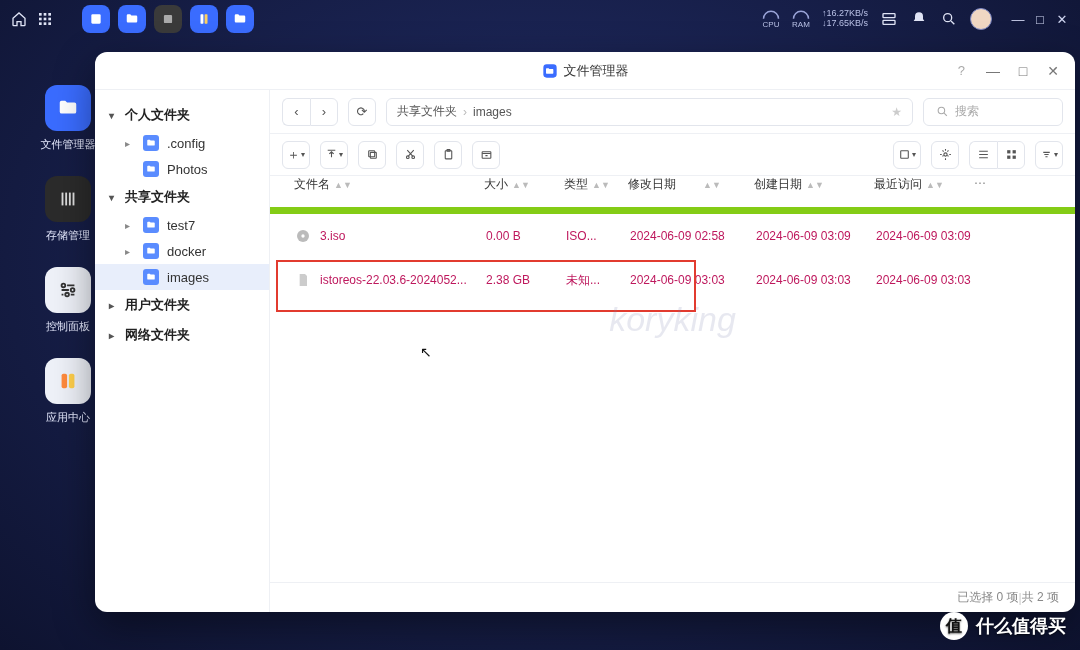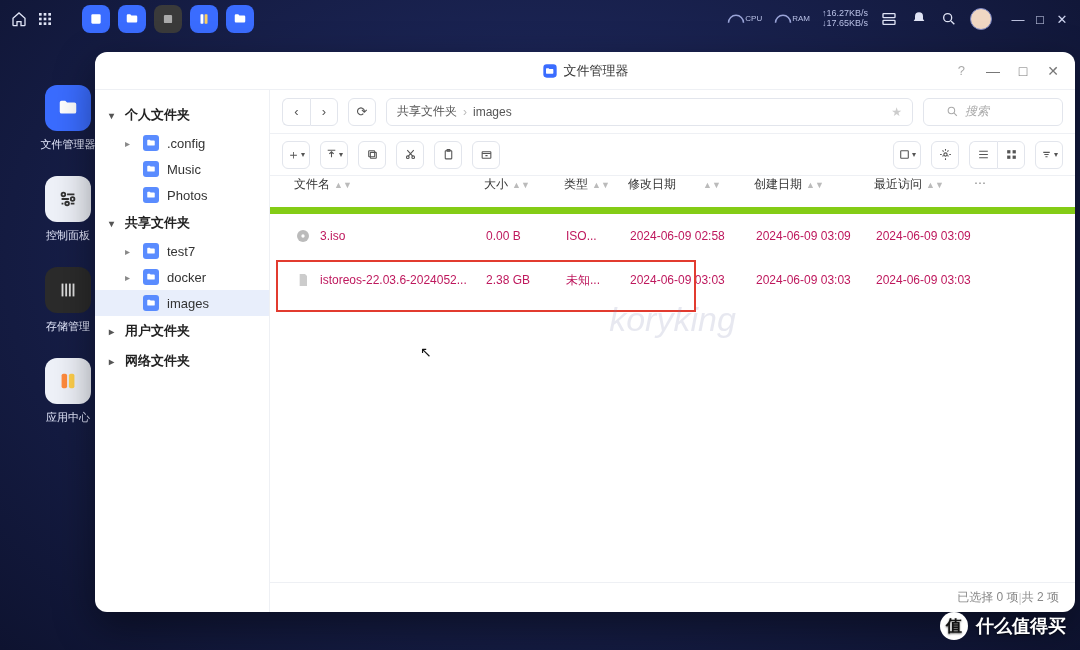--- a/index.html
+++ b/index.html
@@ -6,21 +6,21 @@
 body { width: 1080px; height: 650px; overflow: hidden; background: radial-gradient(ellipse at 50% 40%, #2d3a8f 0%, #1a2352 40%, #0e1330 100%); position: relative; }
 
 
 .topbar { height: 38px; display: flex; align-items: center; padding: 0 10px; color: #dfe3f5; }
 .topbar .left { display: flex; align-items: center; gap: 8px; }
 .topbar .right { margin-left: auto; display: flex; align-items: center; gap: 12px; font-size: 10px; }
 .sys-icon { width: 18px; height: 18px; display: inline-flex; align-items: center; justify-content: center; }
 .dock-icon { width: 28px; height: 28px; border-radius: 8px; display: flex; align-items: center; justify-content: center; font-size: 14px; }
 .dock-blue { background: #3a6cff; color: #fff; }
 .dock-dark { background: #3a3a3a; color: #aaa; }
-.gauge { display: flex; flex-direction: row; align-items: center; line-height: 1; }
+.gauge { display: flex; flex-direction: column; align-items: center; line-height: 1; }
 .gauge svg { width: 18px; height: 12px; }
 .gauge span { font-size: 8px; color: #b9c1e6; }
 .netspeed { display: flex; flex-direction: column; line-height: 1.1; font-size: 9px; color: #b9c1e6; }
 .avatar-top { width: 22px; height: 22px; border-radius: 50%; background: #f0d7c3; border: 1px solid #7a85c2; }
 .winctl { display: flex; gap: 6px; margin-left: 6px; }
 .winctl span { width: 16px; text-align: center; font-size: 13px; color: #cfd5f0; cursor: default; }
 
 
 .leftdock { position: absolute; left: 40px; top: 85px; display: flex; flex-direction: column; gap: 24px; }
 .leftdock .app { display: flex; flex-direction: column; align-items: center; gap: 6px; width: 56px; }
@@ -50,21 +50,21 @@
 
 .main { flex: 1; display: flex; flex-direction: column; min-width: 0; }
 .toolbar1 { height: 44px; border-bottom: 1px solid #eef0f4; display: flex; align-items: center; padding: 0 12px; gap: 10px; }
 .navbtn, .iconbtn { width: 28px; height: 28px; border: 1px solid #e2e5ec; border-radius: 6px; background: #fff; display: flex; align-items: center; justify-content: center; color: #555; font-size: 13px; }
 .navgroup, .iconbtn-group { display: flex; }
 .navgroup .navbtn:first-child, .iconbtn-group .iconbtn:first-child { border-radius: 6px 0 0 6px; border-right: none; }
 .navgroup .navbtn:last-child, .iconbtn-group .iconbtn:last-child { border-radius: 0 6px 6px 0; }
 .breadcrumb { flex: 1; height: 28px; border: 1px solid #e2e5ec; border-radius: 6px; display: flex; align-items: center; padding: 0 10px; font-size: 12px; color: #555; gap: 6px; }
 .breadcrumb .sep { color: #bbb; }
 .breadcrumb .star { margin-left: auto; color: #ccc; }
-.search { width: 140px; height: 28px; border: 1px solid #e2e5ec; border-radius: 6px; display: flex; align-items: center; padding: 0 22px; font-size: 12px; color: #aaa; gap: 6px; font-style: italic; }
+.search { width: 140px; height: 28px; border: 1px solid #e2e5ec; border-radius: 6px; display: flex; align-items: center; padding: 0 12px; font-size: 12px; color: #aaa; gap: 6px; }
 
 .toolbar2 { height: 42px; display: flex; align-items: center; padding: 0 12px; gap: 10px; border-bottom: 1px solid #eef0f4; }
 .toolbar2 .spacer { flex: 1; }
 
 .tablehead { height: 38px; display: flex; align-items: flex-start; font-size: 12px; color: #333; border-bottom: 7px solid #84cc16; padding: 0 20px 0 24px; }
 .col { display: flex; align-items: center; gap: 4px; }
 .col .sort { color: #bbb; font-size: 9px; }
 .c-name { width: 190px; }
 .c-size { width: 80px; }
 .c-type { width: 64px; }
@@ -187,40 +187,40 @@
 <div class="leftdock">
   <div class="app">
       <div class="tile" style="background:#3a6cff">
         <svg viewBox="0 0 24 24" width="22" height="22" fill="#fff">
           <path d="M3 6a2 2 0 012-2h4l2 2h8a2 2 0 012 2v8a2 2 0 01-2 2H5a2 2 0 01-2-2z"></path>
         </svg>
       </div>
       <span>文件管理器</span>
     </div>
   <div class="app">
-      <div class="tile" style="background:#eef1f8;color:#333">
-        <svg viewBox="0 0 24 24" width="22" height="22" fill="none" stroke="#333" stroke-width="2">
-          <circle cx="7" cy="7" r="2"></circle>
-          <path d="M11 7h8M5 12h8m2 0a2 2 0 104 0 2 2 0 00-4 0zM5 17h2m2 0a2 2 0 104 0 2 2 0 00-4 0zm6 0h4"></path>
-        </svg>
-      </div>
-      <span>控制面板</span>
-    </div>
-  <div class="app">
       <div class="tile" style="background:#2b2b2b">
         <svg viewBox="0 0 24 24" width="22" height="22" fill="#ddd">
           <rect x="5" y="5" width="2" height="14"></rect>
           <rect x="9" y="5" width="2" height="14"></rect>
           <rect x="13" y="5" width="2" height="14"></rect>
           <rect x="17" y="5" width="2" height="14"></rect>
         </svg>
       </div>
       <span>存储管理</span>
     </div>
   <div class="app">
+      <div class="tile" style="background:#eef1f8;color:#333">
+        <svg viewBox="0 0 24 24" width="22" height="22" fill="none" stroke="#333" stroke-width="2">
+          <circle cx="7" cy="7" r="2"></circle>
+          <path d="M11 7h8M5 12h8m2 0a2 2 0 104 0 2 2 0 00-4 0zM5 17h2m2 0a2 2 0 104 0 2 2 0 00-4 0zm6 0h4"></path>
+        </svg>
+      </div>
+      <span>控制面板</span>
+    </div>
+  <div class="app">
       <div class="tile" style="background:#eef1f8">
         <svg viewBox="0 0 24 24" width="22" height="22">
           <rect x="5" y="4" width="6" height="16" rx="2" fill="#ff8a3c"></rect>
           <rect x="13" y="4" width="6" height="16" rx="2" fill="#ffcf4a"></rect>
         </svg>
       </div>
       <span>应用中心</span>
     </div>
 </div>
 
@@ -248,29 +248,20 @@
           <span>个人文件夹</span>
         </div>
         <div class="tree-item">
           <span class="caret">▸</span>
           <span class="ficon">
             <svg viewBox="0 0 24 24">
               <path d="M3 6a2 2 0 012-2h4l2 2h8a2 2 0 012 2v8a2 2 0 01-2 2H5a2 2 0 01-2-2z"></path>
             </svg>
           </span>
           <span>.config</span>
-        </div>
-        <div class="tree-item">
-          <span class="caret"></span>
-          <span class="ficon">
-            <svg viewBox="0 0 24 24">
-              <path d="M3 6a2 2 0 012-2h4l2 2h8a2 2 0 012 2v8a2 2 0 01-2 2H5a2 2 0 01-2-2z"></path>
-            </svg>
-          </span>
-          <span>Music</span>
         </div>
         <div class="tree-item">
           <span class="caret"></span>
           <span class="ficon">
             <svg viewBox="0 0 24 24">
               <path d="M3 6a2 2 0 012-2h4l2 2h8a2 2 0 012 2v8a2 2 0 01-2 2H5a2 2 0 01-2-2z"></path>
             </svg>
           </span>
           <span>Photos</span>
         </div>

